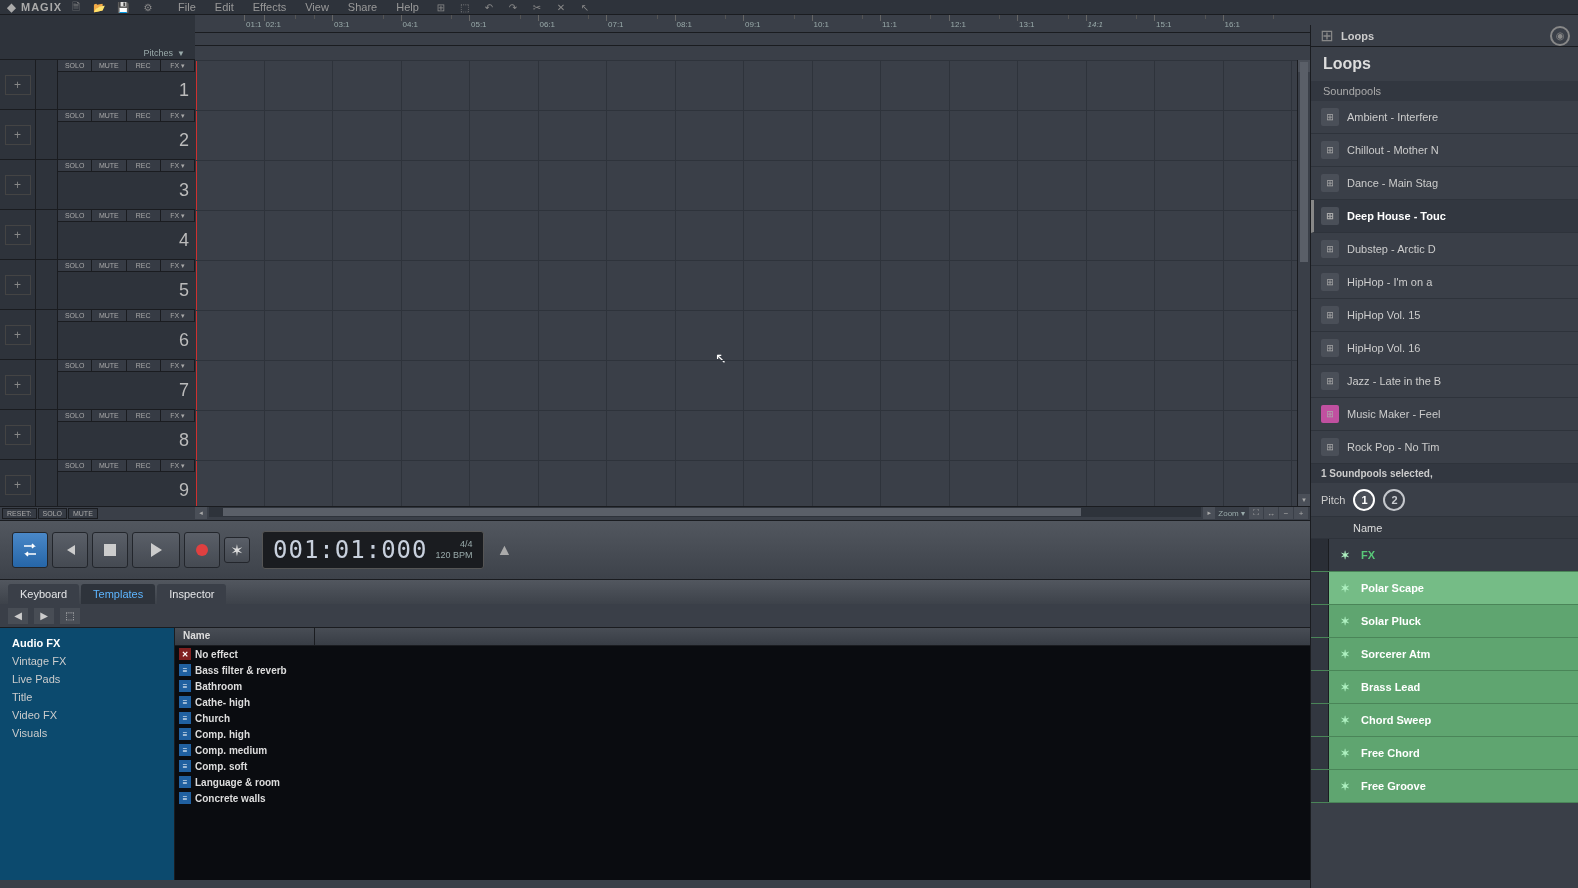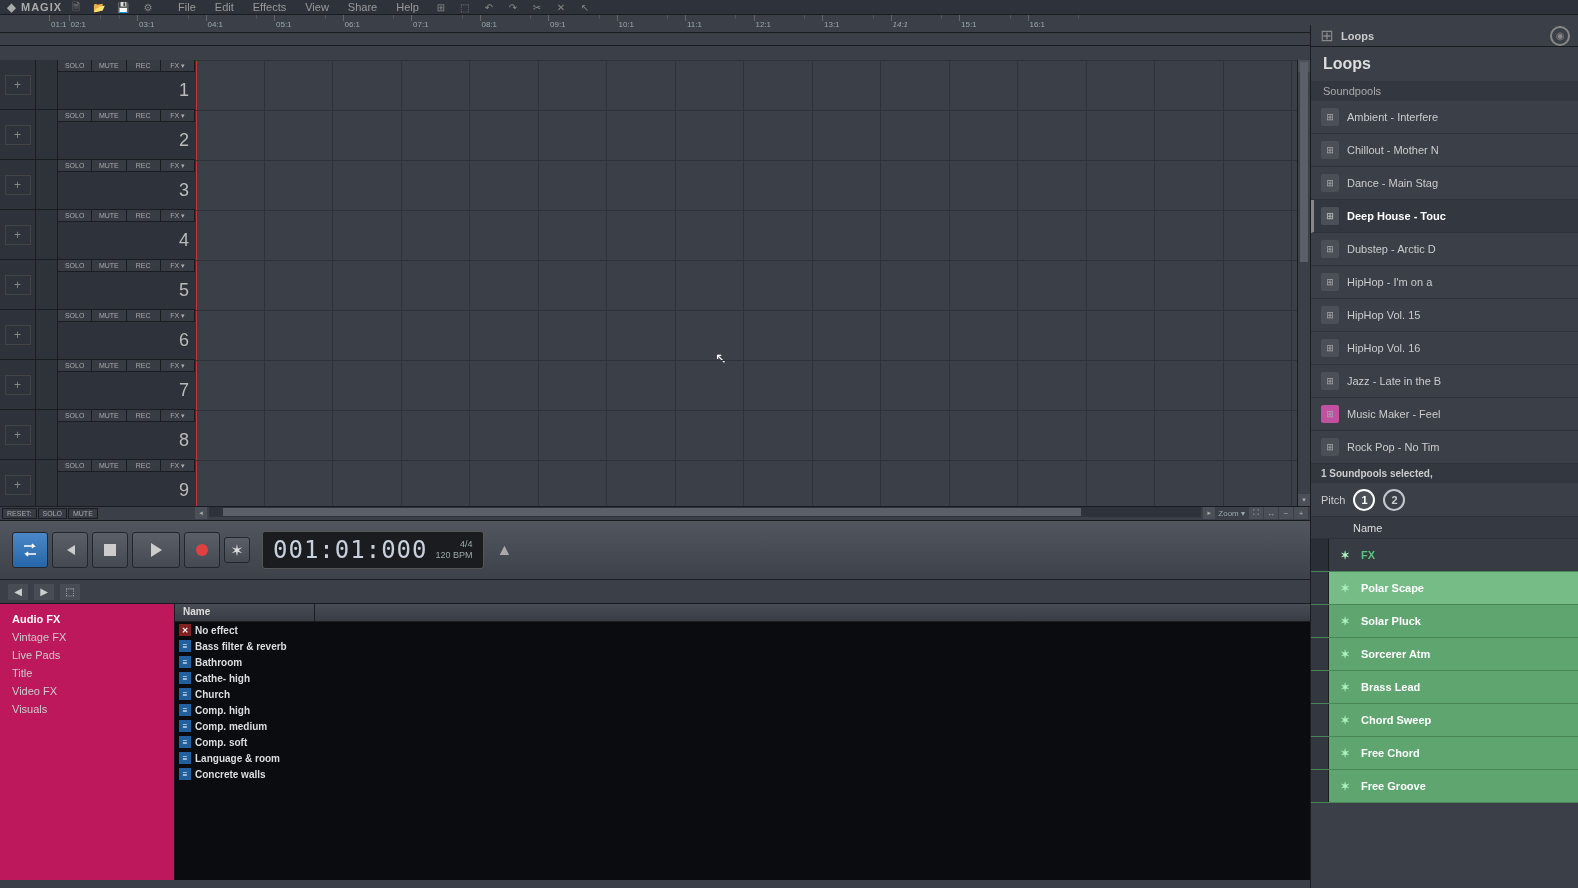--- a/index.html
+++ b/index.html
@@ -73,21 +73,21 @@
 .bp-tab.active{background:#2e333b;color:#5db5ff}
 .bp-search{margin-left:auto;display:flex;align-items:center;padding-right:8px}
 .search-box{width:160px;height:18px;background:#1a1c20;border:1px solid #555;display:flex;align-items:center;padding:0 4px}
 .search-icon{color:#888;font-size:11px;margin-right:4px}
 .search-input{flex:1;background:none;border:none;color:#ccc;font-size:10px;outline:none}
 .bp-nav{height:24px;background:#3a3f48;display:flex;align-items:center;padding:0 8px;gap:6px;border-bottom:1px solid #1a1c20}
 .nav-arrow{width:20px;height:16px;background:#484d55;display:flex;align-items:center;justify-content:center;color:#ccc;font-size:10px}
 .view-btns{margin-left:auto;display:flex;gap:2px}
 .vbtn{width:18px;height:16px;background:#484d55;display:flex;align-items:center;justify-content:center;font-size:9px;color:#aaa}
 .bp-content{flex:1;display:flex}
-.bp-sidebar{width:175px;background:#be185d;border-right:1px solid #1a1c20;padding:6px 0}
+.bp-sidebar{width:175px;background:#0c4a6e;border-right:1px solid #1a1c20;padding:6px 0}
 .sb-item{padding:3px 12px;font-size:11px;color:#ccc}
 .sb-item.active{font-weight:bold;color:#fff}
 .bp-list{flex:1;background:#0a0c10;display:flex;flex-direction:column}
 .list-header{height:18px;background:linear-gradient(#484d55,#383d45);display:flex;border-bottom:1px solid #1a1c20}
 .lh-col{padding:2px 8px;font-size:10px;color:#ddd;border-right:1px solid #1a1c20;font-weight:bold}
 .list-items{flex:1}
 .li-row{height:16px;display:flex;align-items:center;padding-left:4px;gap:4px;font-size:10px;color:#ddd;font-weight:bold}
 .li-icon{width:12px;height:12px;display:inline-flex;align-items:center;justify-content:center;font-size:8px}
 .li-icon.no{background:#802020;color:#fff}
 .li-icon.fx{background:#2060a0;color:#fff}
@@ -143,20 +143,27 @@
   <div class="tbtn">↷</div>
   <div class="tbtn">✂</div>
   <div class="tbtn">✕</div>
   <div class="tbtn">↖</div>
 </div>
 
 <div class="main">
 <div class="arranger">
 
   <div class="timeline-area">
+    <div class="tl-left">
+      <div style="height:32px"></div>
+      <div class="pitches-row">
+        <span>Pitches</span>
+            <span class="pitches-drop">▼</span>
+      </div>
+    </div>
     <div class="tl-right">
       <div class="ruler" id="ruler">
             <div class="ruler-tick" style="left: 8px; margin-left: 41px;">01:1</div>
             <div class="ruler-tick" style="left: 68.5px;">02:1</div>
             <div class="ruler-tick" style="left: 137px;">03:1</div>
             <div class="ruler-tick" style="left: 205.5px;">04:1</div>
             <div class="ruler-tick" style="left: 274px;">05:1</div>
             <div class="ruler-tick" style="left: 342.5px;">06:1</div>
             <div class="ruler-tick" style="left: 411px;">07:1</div>
             <div class="ruler-tick" style="left: 479.5px;">08:1</div>
@@ -416,20 +423,32 @@
       <div class="vol-meter">
         <div class="vol-fill"></div>
         <div class="vol-handle"></div>
       </div>
       <span class="vol-arrow">▸</span>
     </div>
   </div>
 </div>
 
 <div class="bottom-panel">
+  <div class="bp-tabs">
+    <div class="bp-tab">Keyboard</div>
+    <div class="bp-tab active">Templates</div>
+    <div class="bp-tab">Inspector</div>
+    <div class="bp-search">
+      <div class="search-box">
+        <span class="search-icon">🔍</span>
+        <input class="search-input" style="">
+      </div>
+      <span style="margin-left:8px;color:#aaa;font-size:12px">✕</span>
+    </div>
+  </div>
   <div class="bp-nav">
     <div class="nav-arrow">◀</div>
     <div class="nav-arrow">▶</div>
     <div class="nav-arrow">⬚</div>
     <div class="view-btns">
       <div class="vbtn">▦</div>
       <div class="vbtn active">☰</div>
       <div class="vbtn">▤</div>
     </div>
   </div>

